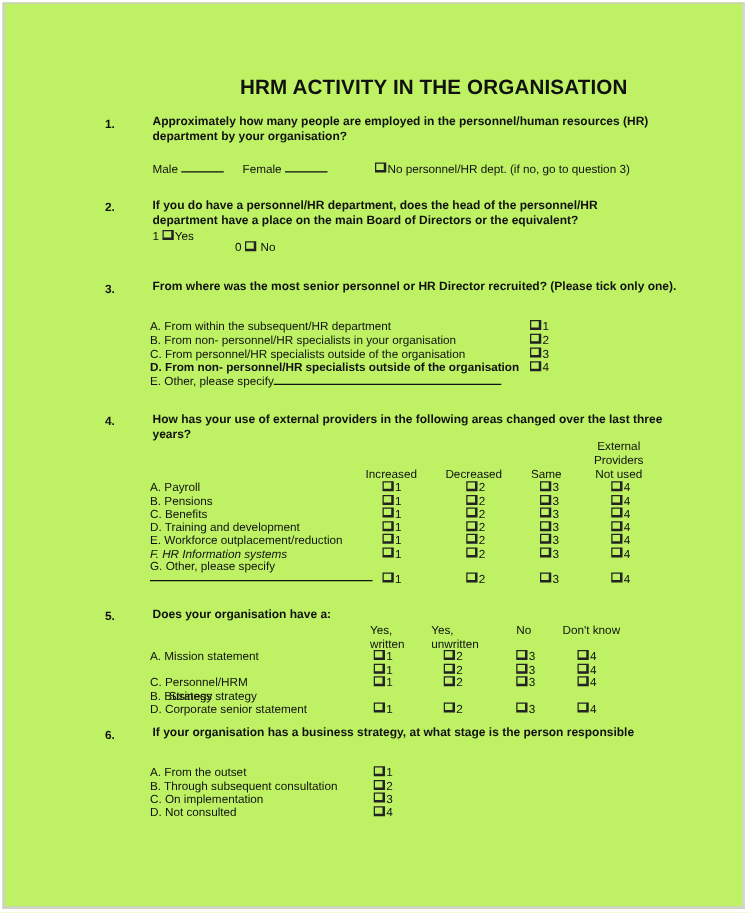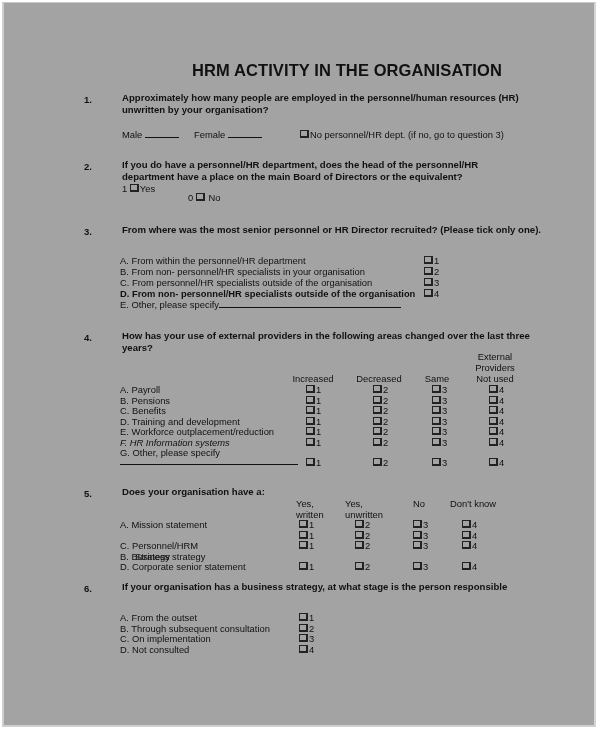--- a/index.html
+++ b/index.html
@@ -1,41 +1,41 @@
 <!DOCTYPE html>
 <html><head>
 <meta charset="utf-8">
 <style>
   html, body { margin:0; padding:0; background:#ffffff; }
   body { width:600px; height:730px; position:relative; overflow:hidden;
          font-family:"Liberation Sans", sans-serif; color:#111; }
   .page { position:absolute; left:2px; top:2px; width:594px; height:725px;
           border-top:1px solid #c8c8c8; border-left:2px solid #cfcfcf;
           border-right:2px solid #d6d6d6; border-bottom:2px solid #cfcfcf;
-          background:#a3a3a3; box-sizing:border-box; }
+          background:#bef264; box-sizing:border-box; }
   .abs { position:absolute; white-space:nowrap; }
   .title { font-weight:bold; font-size:16.5px; letter-spacing:0.1px; }
   .qnum { font-weight:bold; font-size:9.5px; }
   .qtext { font-weight:bold; font-size:9.6px; line-height:11.5px; white-space:normal; }
   .t { font-size:9.4px; line-height:11px; }
   .box { display:inline-block; width:6px; height:5px; border:1px solid #222;
          border-right-width:2px; border-bottom-width:2px; vertical-align:baseline;
          margin-right:1px; position:relative; top:0px; }
   .blank { display:inline-block; border-bottom:1px solid #111; vertical-align:baseline; }
   .ctr { text-align:center; }
 </style>
 </head>
 <body>
 
 <div class="page">
 
   <div class="abs title" style="left:188px; top:58px;">HRM ACTIVITY IN THE ORGANISATION</div>
 
   <div class="abs qnum" style="left:80px; top:91px;">1.</div>
-  <div class="abs qtext" style="left:118px; top:89px; width:420px;">Approximately how many people are employed in the personnel/human resources (HR) unwritten by your organisation?</div>
+  <div class="abs qtext" style="left:118px; top:89px; width:420px;">Approximately how many people are employed in the personnel/human resources (HR) department by your organisation?</div>
   <div class="abs t" style="left:118px; top:126px;">
     <span>Male</span>
     <span class="blank" style="width:34px;"></span>
   </div>
   <div class="abs t" style="left:190px; top:126px;">
     <span>Female</span>
     <span class="blank" style="width:34px;"></span>
   </div>
   <div class="abs t" style="left:296px; top:126px;">
     <span class="box"></span><span>No personnel/HR dept. (if no, go to question 3)</span>
@@ -49,21 +49,21 @@
   </div>
   <div class="abs t" style="left:184px; top:189px;">
     <span>0</span>
     <span class="box"></span>
     <span>No</span>
   </div>
 
   <div class="abs qnum" style="left:80px; top:223px;">3.</div>
   <div class="abs qtext" style="left:118px; top:221px; width:420px;">From where was the most senior personnel or HR Director recruited? (Please tick only one).</div>
 
-  <div class="abs t" style="left:116px; top:252px;">A. From within the personnel/HR department</div>
+  <div class="abs t" style="left:116px; top:252px;">A. From within the subsequent/HR department</div>
   <div class="abs t" style="left:116px; top:263px;">B. From non- personnel/HR specialists in your organisation</div>
   <div class="abs t" style="left:116px; top:274px;">C. From personnel/HR specialists outside of the organisation</div>
   <div class="abs t" style="left:116px; top:285px;font-weight:bold;">D. From non- personnel/HR specialists outside of the organisation</div>
   <div class="abs t" style="left:420px; top:252px;"><span class="box"></span><span>1</span></div>
   <div class="abs t" style="left:420px; top:263px;"><span class="box"></span><span>2</span></div>
   <div class="abs t" style="left:420px; top:274px;"><span class="box"></span><span>3</span></div>
   <div class="abs t" style="left:420px; top:285px;"><span class="box"></span><span>4</span></div>
   <div class="abs t" style="left:116px; top:296px;">
     <span>E. Other, please specify</span><span class="blank" style="width:182px;"></span>
   </div>

